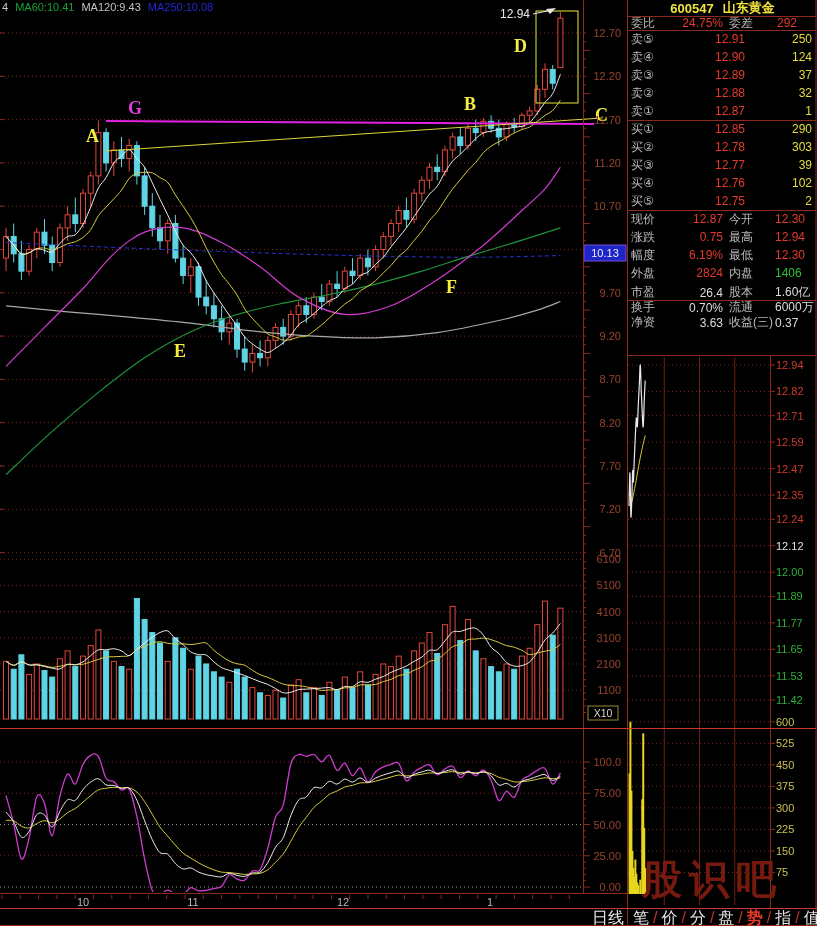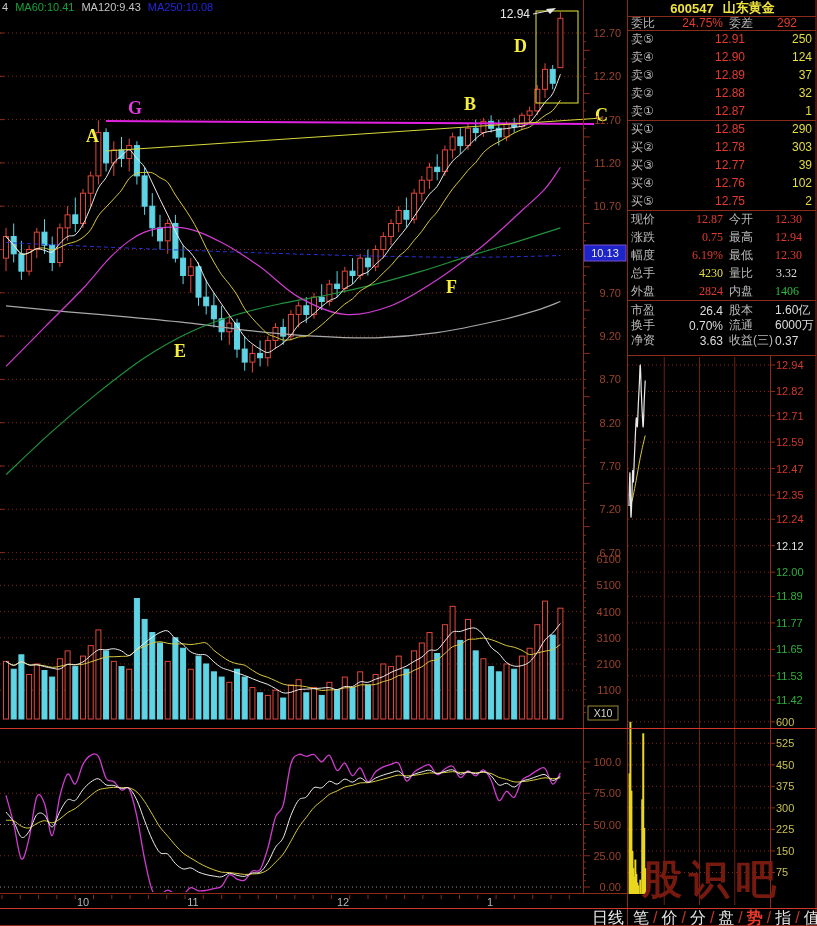--- a/index.html
+++ b/index.html
@@ -14,21 +14,21 @@
            font-size:13px;font-weight:bold;color:#f0e33c;}
   .rw4{display:flex;align-items:center;font-size:12px;}
   #weibi{height:14px;}
   .lab{color:#b9b9b9;width:36px;flex:none;padding-left:3px;white-space:nowrap;}
   .lab2{color:#b9b9b9;width:46px;flex:none;padding-left:6px;white-space:nowrap;}
   .v1{width:56px;flex:none;text-align:right;white-space:nowrap;}
   .v2{flex:1;text-align:right;padding-right:20px;white-space:nowrap;}
   .orow{display:flex;align-items:center;height:18px;font-size:12px;}
   .oprice{width:78px;flex:none;text-align:right;}
   .oqty{flex:1;text-align:right;padding-right:5px;}
-  .srow{height:18px;font-family:Liberation Serif, serif;}
+  .srow{height:18px;}
   .frow{height:15px;}
   #finance{margin-top:3px;}
   .c-up{color:#e23b2e;} .c-down{color:#2fbf3a;} .c-vol{color:#e6de3e;} .c-plain{color:#dcdcdc;}
   #tabbar{position:absolute;left:0;top:910px;width:817px;height:16px;display:flex;
           align-items:center;font-size:16px;}
   #tab-daily{margin-left:592px;color:#e8e8e8;width:32px;flex:none;cursor:pointer;}
   #tabs-right{display:flex;align-items:center;margin-left:6px;}
   .ptab{color:#e2e2e2;padding:0 3px;cursor:pointer;}
   .ptab.act{color:#e8392a;font-weight:bold;}
   .slash{color:#c03424;padding:0 1px;}
@@ -677,26 +677,20 @@
           <span class="lab2">最高</span>
           <span class="v2 c-up">12.94</span>
         </div>
         <div class="rw4 srow">
           <span class="lab">幅度</span>
           <span class="v1 c-up">6.19%</span>
           <span class="lab2">最低</span>
           <span class="v2 c-up">12.30</span>
         </div>
         <div class="rw4 srow">
-          <span class="lab">总手</span>
-          <span class="v1 c-vol">4230</span>
-          <span class="lab2">量比</span>
-          <span class="v2 c-plain">3.32</span>
-        </div>
-        <div class="rw4 srow">
           <span class="lab">外盘</span>
           <span class="v1 c-up">2824</span>
           <span class="lab2">内盘</span>
           <span class="v2 c-down">1406</span>
         </div>
       </div>
     <div id="finance">
         <div class="rw4 frow">
           <span class="lab">市盈</span>
           <span class="v1 c-plain">26.4</span>

